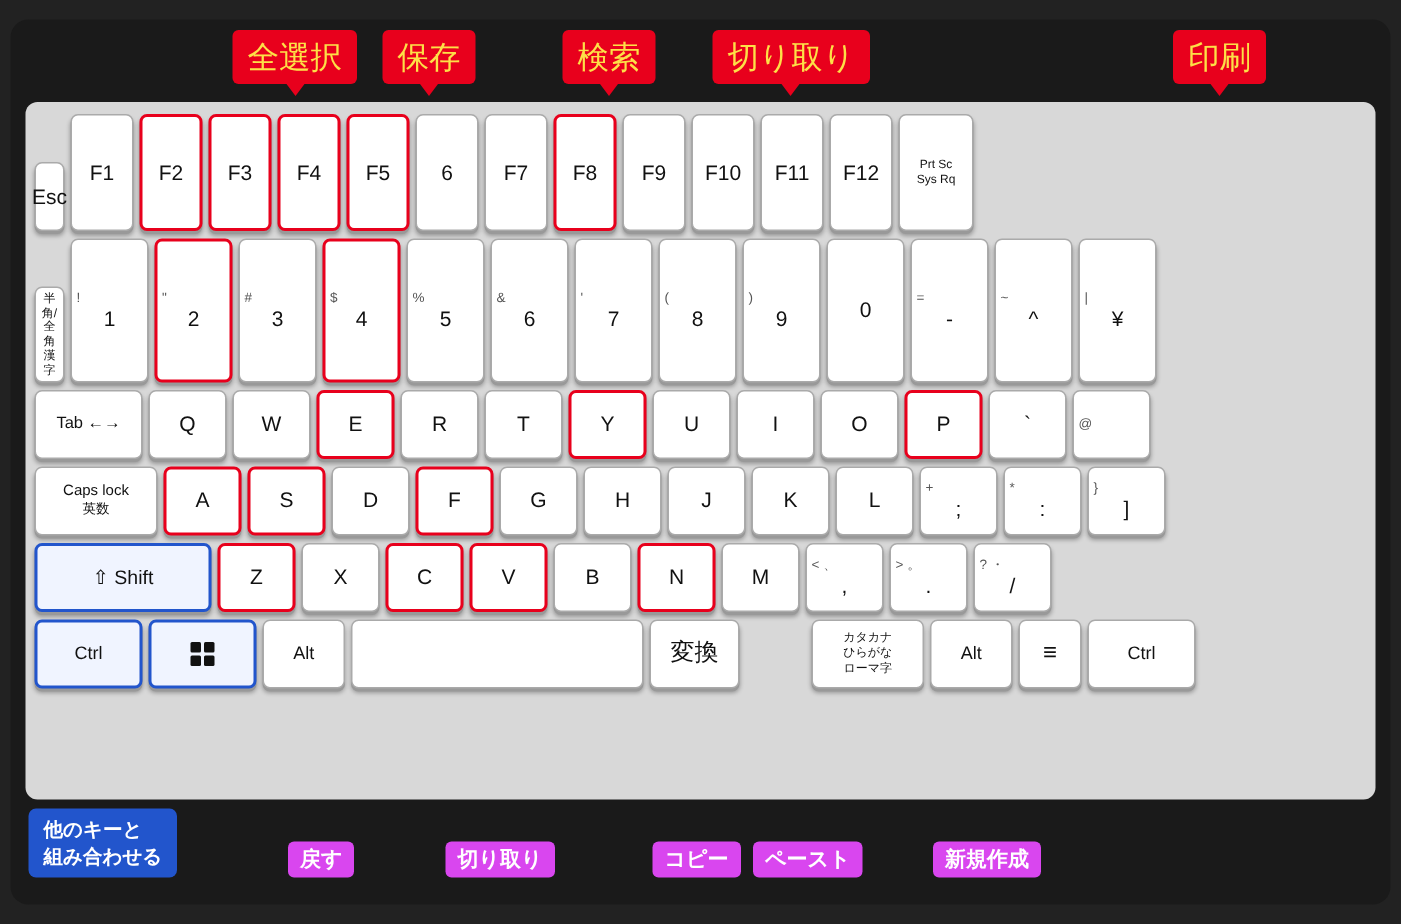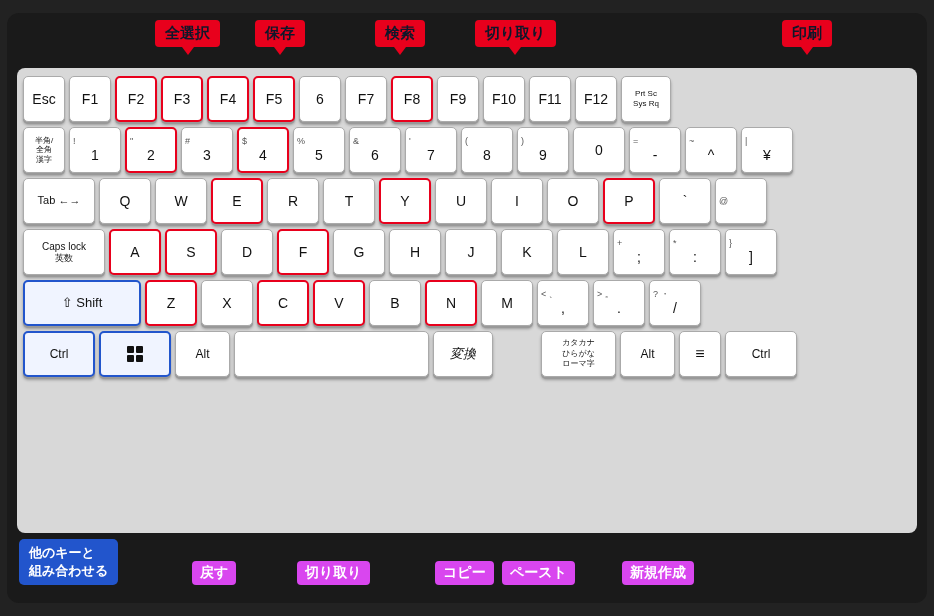--- a/index.html
+++ b/index.html
@@ -26,23 +26,23 @@
       position: absolute;
       top: 2px;
       left: 0;
       right: 0;
       height: 55px;
       pointer-events: none;
     }
     .label-badge {
       position: absolute;
       background: #e8001c;
-      color: #0f172a;
-      font-size: 15px;
-      font-weight: bold;
+      color: #fde047;
+      font-size: 21px;
+      font-weight: normal;
       padding: 4px 10px;
       border-radius: 4px;
       white-space: nowrap;
     }
     .label-arrow-down::after {
       content: '';
       position: absolute;
       bottom: -8px;
       left: 50%;
       transform: translateX(-50%);
@@ -137,21 +137,21 @@
     .key-wide-tab { width: 72px; }
     .key-wide-caps { width: 82px; }
     .key-wide-shift { width: 118px; }
     .key-wide-ctrl { width: 72px; }
     .key-wide-alt { width: 55px; }
     .key-wide-muhenkan { width: 80px; }
     .key-wide-henkan { width: 60px; }
     .key-wide-katakana { width: 75px; }
     .key-standard { width: 52px; }
     .key-fn { width: 42px; min-height: 38px; font-size: 10px; }
-    .key-esc { width: 42px; }
+    .key-esc { width: 20px; margin-top: 32px; }
     .key-prtsc { width: 50px; font-size: 9px; }
 
     
     .win-logo {
       display: grid;
       grid-template-columns: 1fr 1fr;
       gap: 2px;
       width: 16px;
       height: 16px;
     }
@@ -398,21 +398,21 @@
       <div class="key key-wide-ctrl highlighted-blue">
         <div class="win-logo">
           <div></div>
             <div></div>
             <div></div>
             <div></div>
         </div>
       </div>
       <div class="key key-wide-alt" style="font-size:12px;">Alt</div>
       <div class="key" style="width:195px;"></div>
-      <div class="key key-wide-henkan" style="font-size:13px;font-style:italic;">変換</div>
+      <div class="key key-wide-henkan" style="font-size:16px;">変換</div>
       <div class="key key-wide-katakana" style="font-size:8px; line-height:1.3;margin-left:44px;">カタカナ<br>ひらがな<br>ローマ字</div>
       <div class="key key-wide-alt" style="font-size:12px;">Alt</div>
       <div class="key key-fn" style="font-size:16px;">≡</div>
       <div class="key key-wide-ctrl" style="font-size:12px;">Ctrl</div>
     </div>
   </div>
 
   <div class="bottom-labels">
     <div class="bottom-badge-blue" style="left:12px; bottom:8px; line-height:1.4;">他のキーと<br>組み合わせる</div>
     <div class="bottom-badge" style="left:185px; bottom:8px;">戻す</div>

